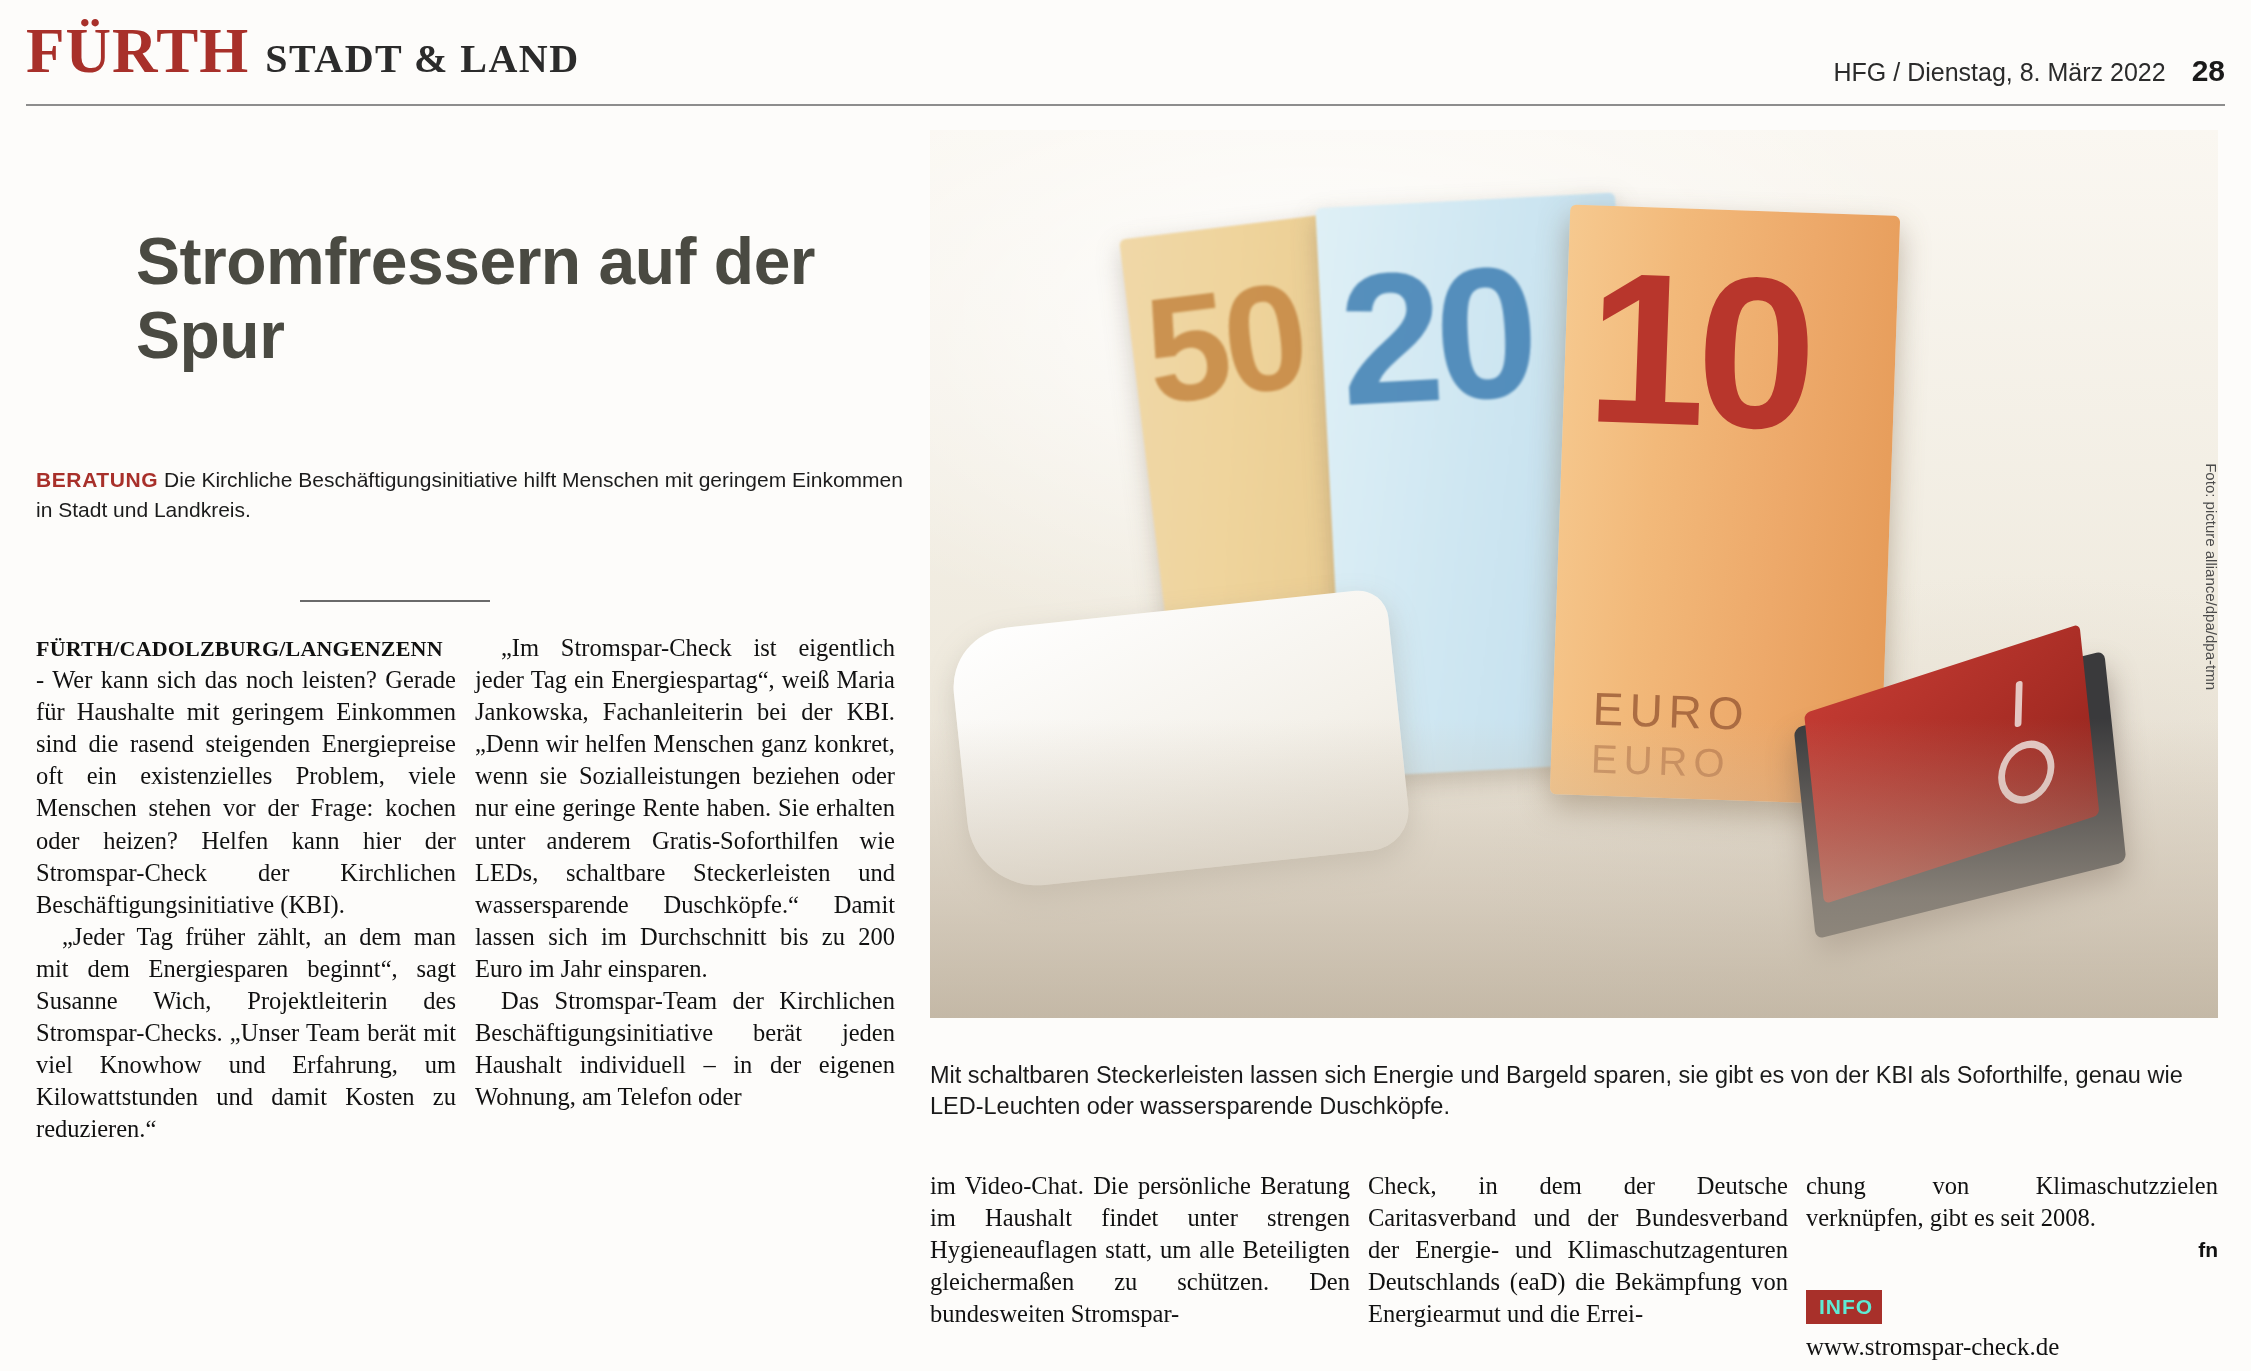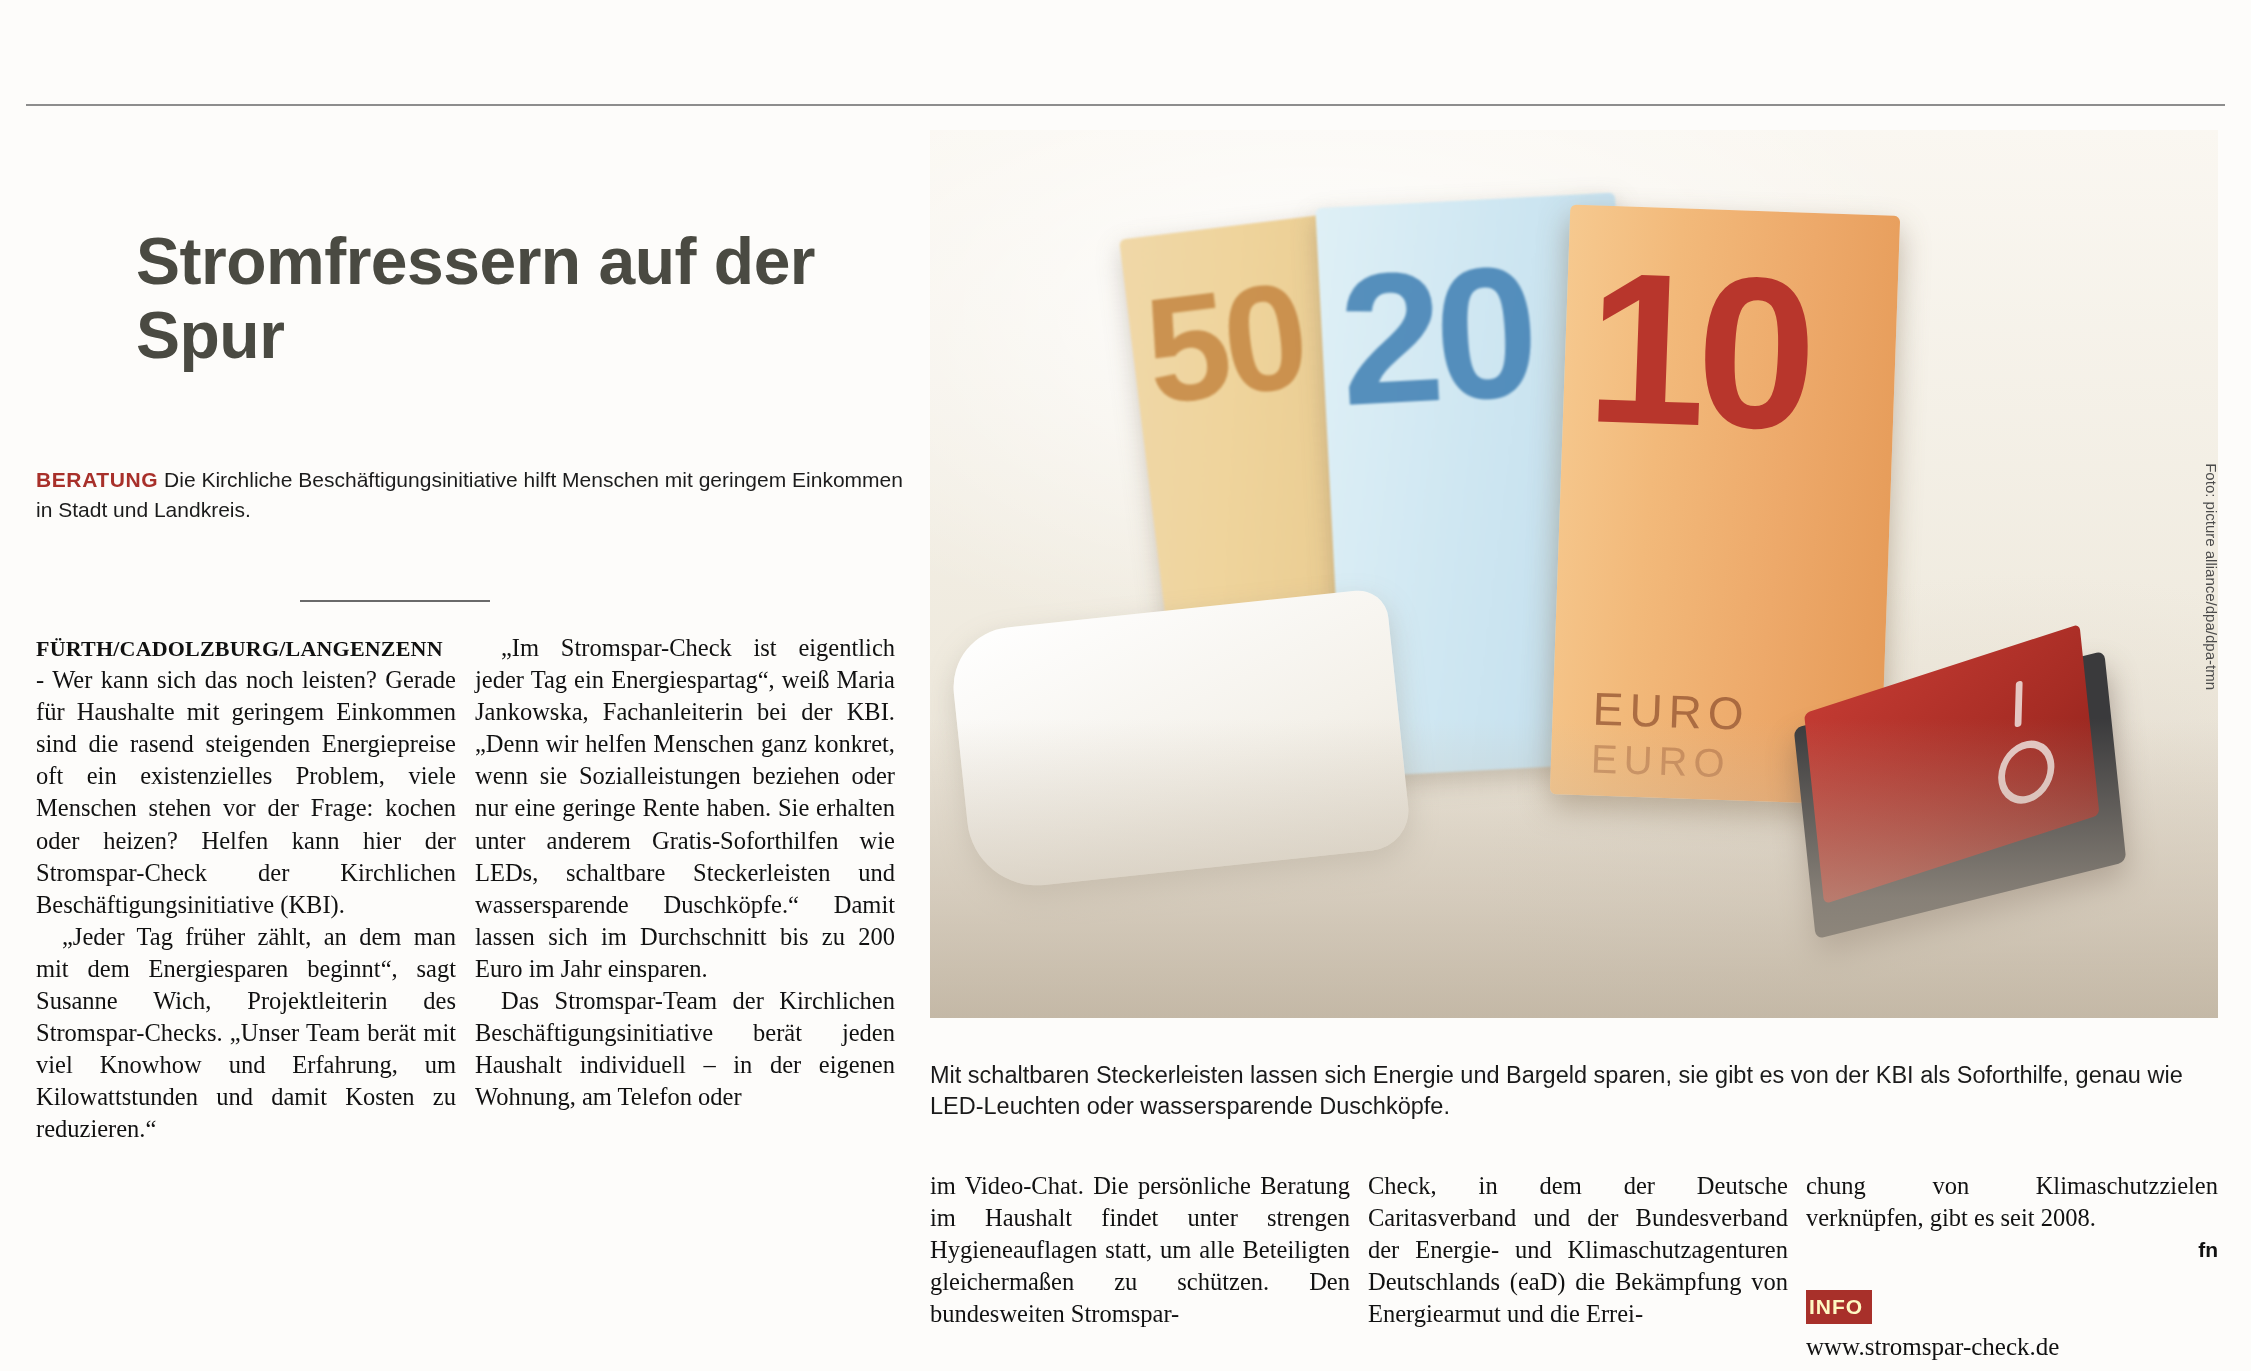--- a/index.html
+++ b/index.html
@@ -147,26 +147,26 @@
   .col5-sig {
     text-align: right;
     font-family: "Liberation Sans", sans-serif;
     font-weight: bold;
     font-size: 21px;
     margin-top: 2px;
   }
   .info-badge {
     display: inline-block;
     background: #a8302a;
-    color: #fef9c3;
+    color: #5eead4;
     font-family: "Liberation Sans", sans-serif;
     font-weight: bold;
     font-size: 21px;
     letter-spacing: 1px;
-    padding: 3px 9px 4px 3px;
+    padding: 3px 9px 4px 13px;
     margin-top: 26px;
   }
   .info-url {
     font-family: "Liberation Serif", serif;
     font-size: 25px;
     margin-top: 7px;
     color: #111;
     text-indent: 0;
   }
 
@@ -301,20 +301,30 @@
     line-height: 1.33;
     color: #1a1a1a;
     margin-top: 24px;
   }
 </style>
 </head>
 <body>
 
 <div class="page">
 
+  <div class="masthead">
+    <div class="masthead-title">
+      <span class="mast-main">FÜRTH</span>
+      <span class="mast-sub">STADT &amp; LAND</span>
+    </div>
+    <div class="masthead-right">
+      <span class="mast-date">HFG / Dienstag, 8. März 2022</span>
+      <span class="mast-page">28</span>
+    </div>
+  </div>
   <div class="mast-rule"></div>
 
   <div class="headline">Stromfressern auf der Spur</div>
 
   <div class="teaser">
     <span class="kicker">BERATUNG</span>
     <span>Die Kirchliche Beschäftigungsinitiative hilft Menschen mit geringem Einkommen in Stadt und Landkreis.</span>
   </div>
   <div class="teaser-rule"></div>
 

